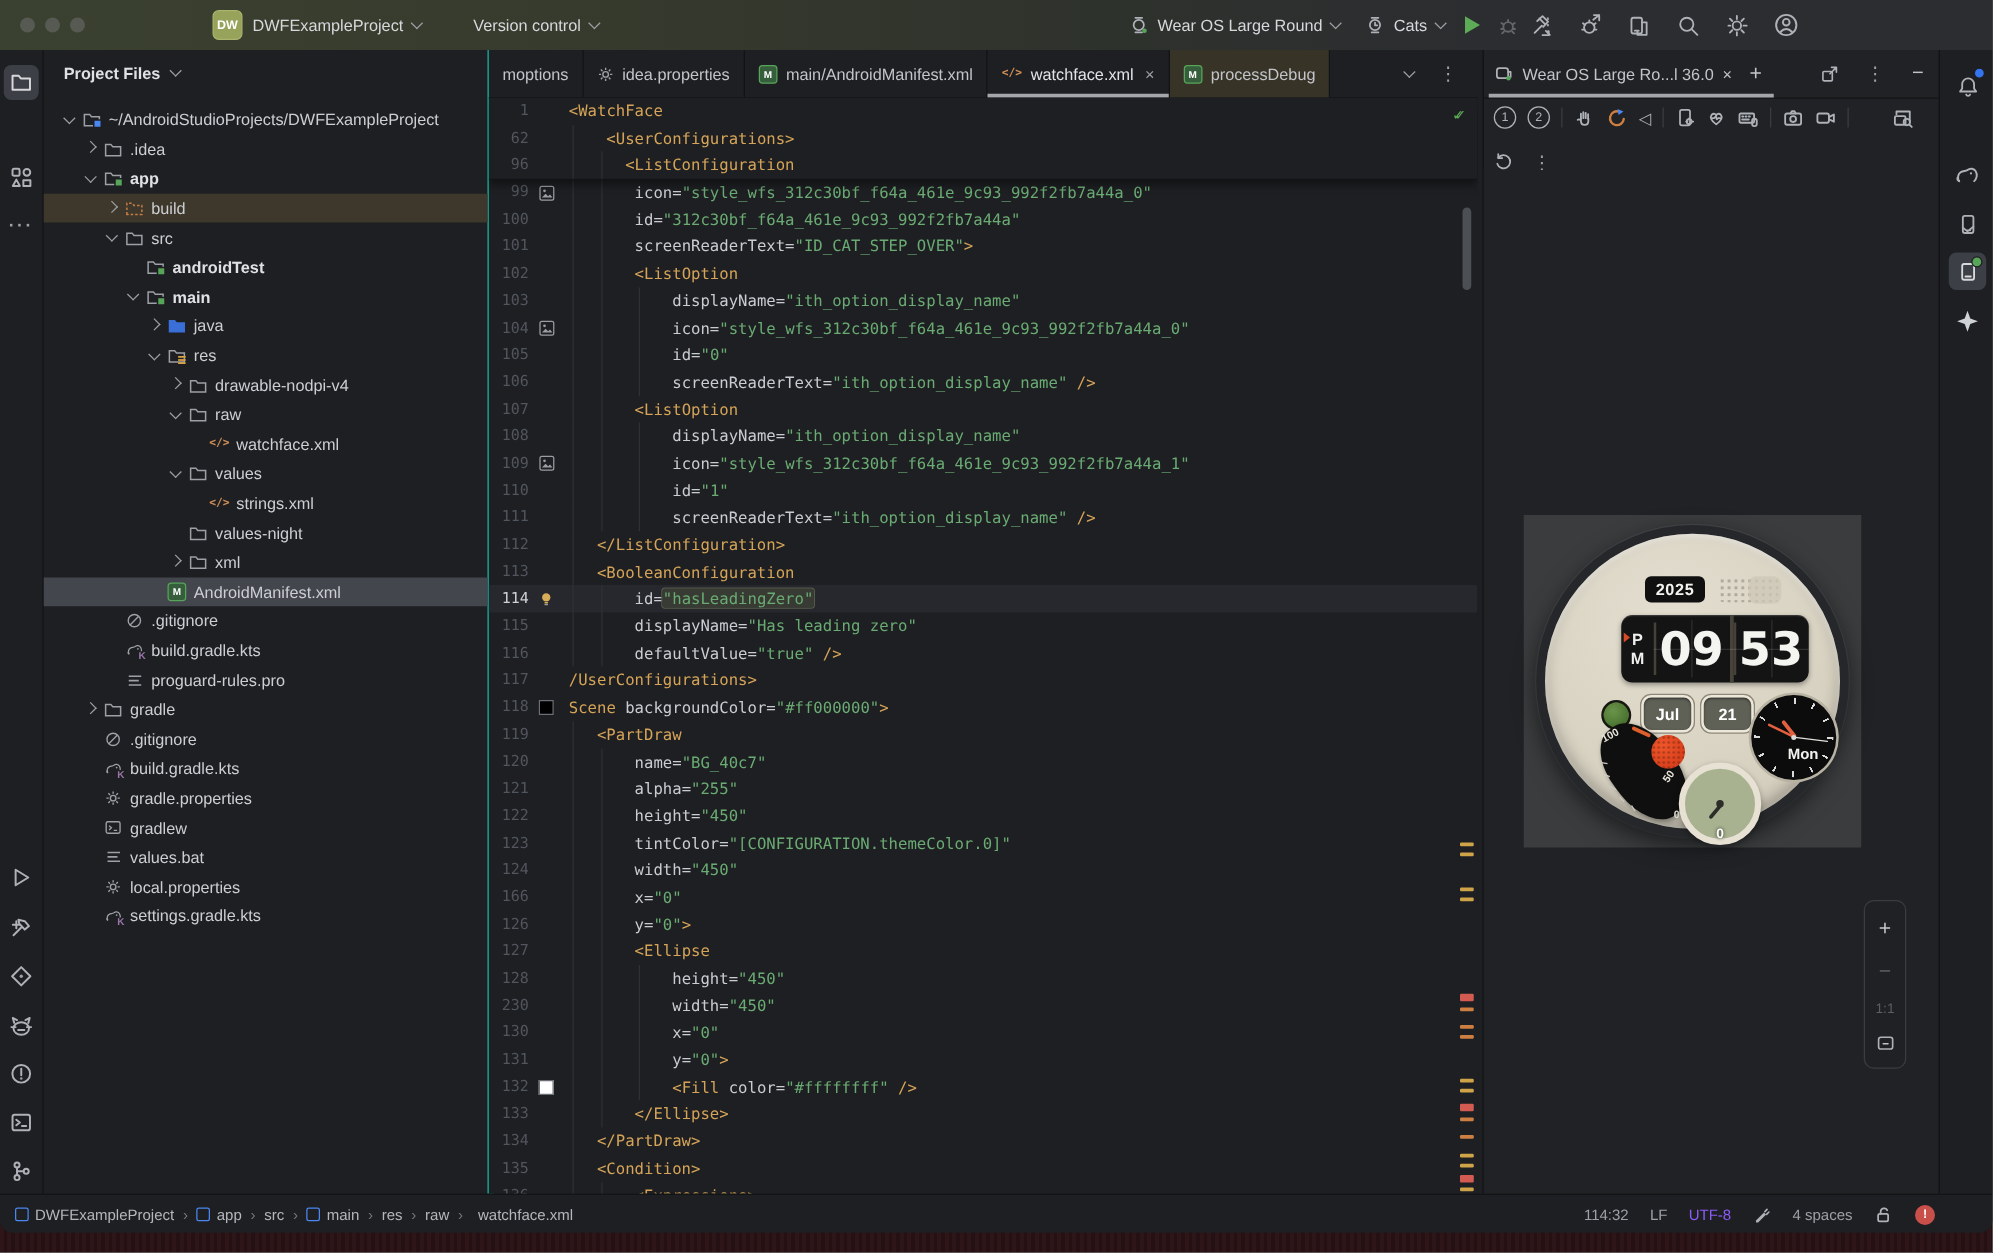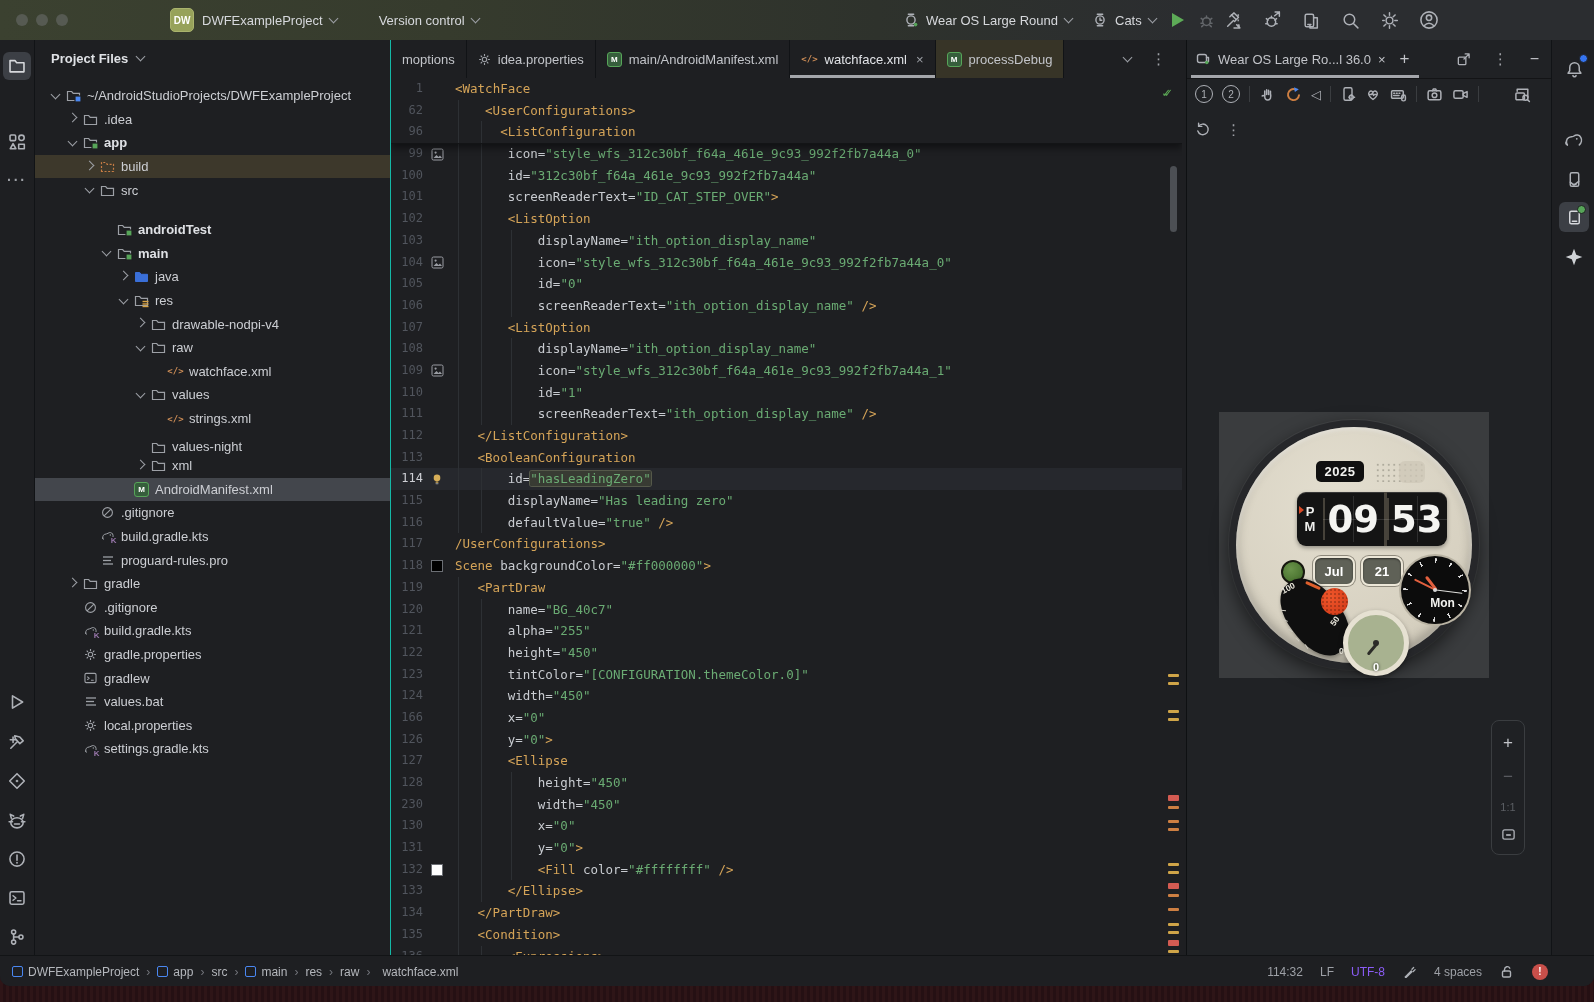--- a/index.html
+++ b/index.html
@@ -407,21 +407,21 @@
           <span class="tchev">
             <span class="chev"></span>
           </span>
           <span class="ticon">
             <svg width="15" height="13" viewBox="0 0 15 13" style="overflow:visible">
               <path d="M1.5 11.5 V2.5 h4.2 l1.5 1.8 h6.3 v7.2 z" fill="none" stroke="#9da0a6" stroke-width="1.2"></path>
             </svg>
           </span>
           <span class="tlabel">src</span>
         </div>
-        <div class="trow" style="padding-left: 63px; margin-top: 16px;">
+        <div class="trow" style="padding-left: 63px;">
           <span class="tchev"></span>
           <span class="ticon">
             <svg width="15" height="13" viewBox="0 0 15 13" style="overflow:visible">
               <path d="M1.5 11.5 V2.5 h4.2 l1.5 1.8 h6.3 v7.2 z" fill="none" stroke="#9da0a6" stroke-width="1.2"></path>
               <rect x="9" y="7" width="6" height="6" fill="#57a559" stroke="#1e1f22" stroke-width="1.2"></rect>
             </svg>
           </span>
           <span class="tlabel bold">androidTest</span>
         </div>
         <div class="trow" style="padding-left: 63px;">
@@ -503,21 +503,21 @@
           </span>
           <span class="tlabel">values</span>
         </div>
         <div class="trow" style="padding-left: 114px;">
           <span class="tchev"></span>
           <span class="ticon">
             <span class="xmlglyph">&lt;/&gt;</span>
           </span>
           <span class="tlabel">strings.xml</span>
         </div>
-        <div class="trow" style="padding-left: 97px; align-items: flex-end;">
+        <div class="trow" style="padding-left: 97px;">
           <span class="tchev"></span>
           <span class="ticon">
             <svg width="15" height="13" viewBox="0 0 15 13" style="overflow:visible">
               <path d="M1.5 11.5 V2.5 h4.2 l1.5 1.8 h6.3 v7.2 z" fill="none" stroke="#9da0a6" stroke-width="1.2"></path>
             </svg>
           </span>
           <span class="tlabel">values-night</span>
         </div>
         <div class="trow" style="padding-left: 97px;">
           <span class="tchev">

